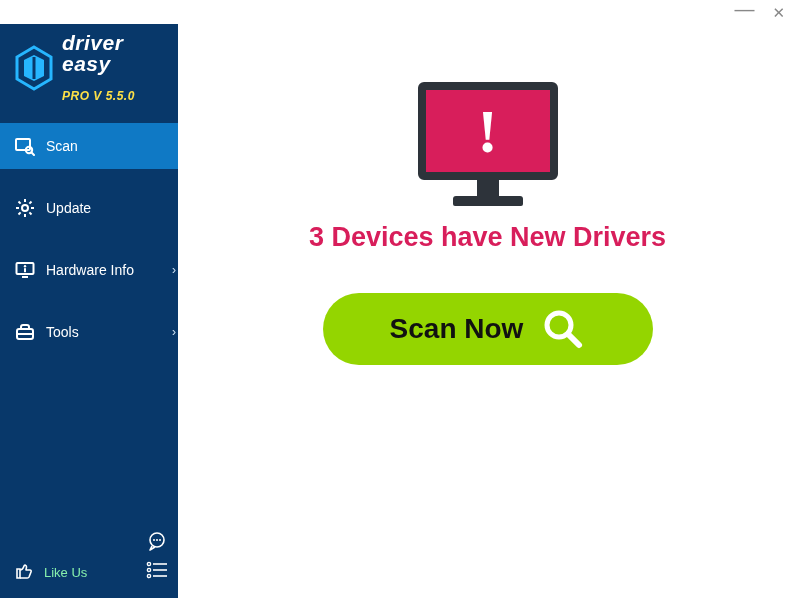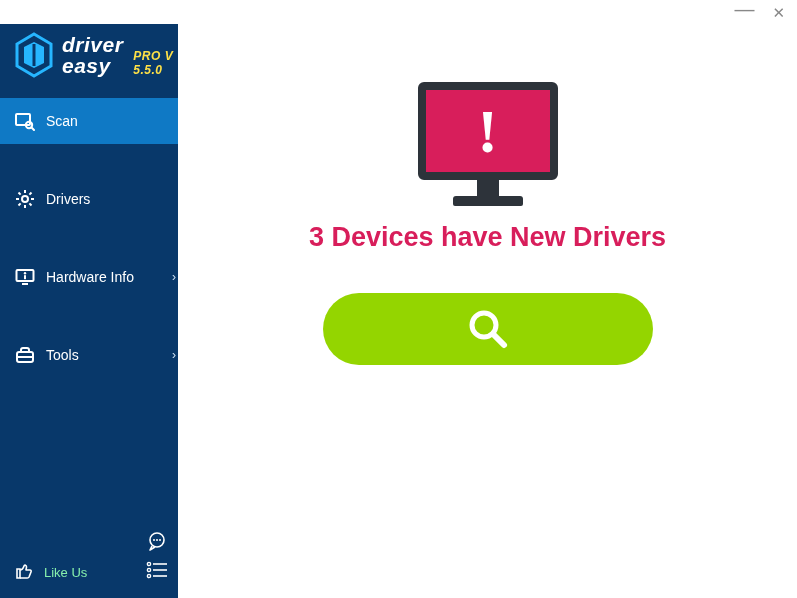--- a/index.html
+++ b/index.html
@@ -40,21 +40,21 @@
       padding: 8px 0 8px 14px;
     }
     .brand-row {
       display: flex;
       align-items: center;
       gap: 8px;
     }
     .brand-logo svg { display: block; }
     .brand-text {
       display: flex;
-      flex-direction: row;
+      flex-direction: column;
     }
     .brand-name {
       font-style: italic;
       font-weight: 600;
       font-size: 21px;
       color: #fff;
       line-height: 1;
       letter-spacing: 0.5px;
     }
     .brand-version {
@@ -67,21 +67,21 @@
     }
     .nav { margin-top: 12px; }
     .nav-item {
       display: flex;
       align-items: center;
       height: 46px;
       padding: 0 2px 0 14px;
       color: #fff;
       font-size: 14px;
       cursor: default;
-      margin-bottom: 32px;
+      margin-bottom: 16px;
       position: relative;
     }
     .nav-item.active {
       background: #0f79c5;
     }
     .nav-item .icon {
       width: 22px;
       display: flex;
       align-items: center;
       justify-content: center;
@@ -234,21 +234,21 @@
               <line x1="10" y1="16" x2="10" y2="19"></line>
               <line x1="1" y1="10" x2="4" y2="10"></line>
               <line x1="16" y1="10" x2="19" y2="10"></line>
               <line x1="3.5" y1="3.5" x2="5.6" y2="5.6"></line>
               <line x1="14.4" y1="14.4" x2="16.5" y2="16.5"></line>
               <line x1="16.5" y1="3.5" x2="14.4" y2="5.6"></line>
               <line x1="5.6" y1="14.4" x2="3.5" y2="16.5"></line>
             </g>
           </svg>
         </span>
-        <span>Drivers</span>
+        <span>Update</span>
       </div>
 
       <div class="nav-item">
         <span class="icon">
           <svg width="20" height="20" viewBox="0 0 20 20">
             <rect x="1.5" y="3" width="17" height="11" rx="1" fill="none" stroke="#fff" stroke-width="2"></rect>
             <line x1="7" y1="17" x2="13" y2="17" stroke="#fff" stroke-width="2"></line>
             <circle cx="10" cy="6.2" r="1.2" fill="#fff"></circle>
             <rect x="9" y="8.2" width="2" height="4" fill="#fff"></rect>
           </svg>
@@ -309,20 +309,21 @@
       <div class="monitor-screen">
         <span class="bang">!</span>
       </div>
       <div class="monitor-neck"></div>
       <div class="monitor-base"></div>
     </div>
 
     <div class="headline">3 Devices have New Drivers</div>
 
     <button class="scan-btn">
+      <span class="lbl">Scan Now</span>
       <span class="mag">
         <svg width="44" height="44" viewBox="0 0 44 44">
           <circle cx="18" cy="18" r="12" fill="none" stroke="#fff" stroke-width="5"></circle>
           <line x1="27" y1="27" x2="38" y2="38" stroke="#fff" stroke-width="6" stroke-linecap="round"></line>
         </svg>
       </span>
     </button>
   </main>
 </div>
 

